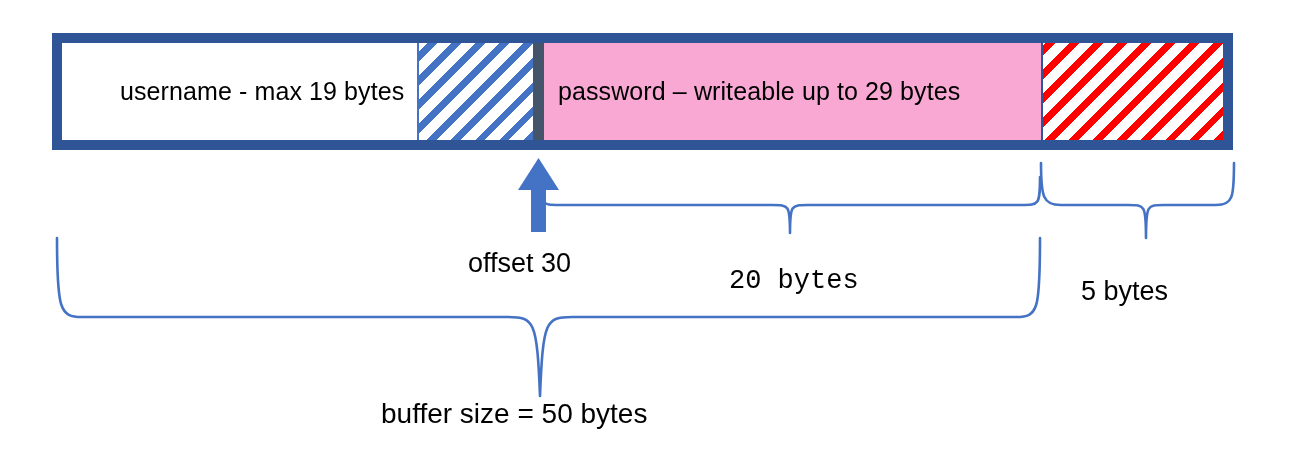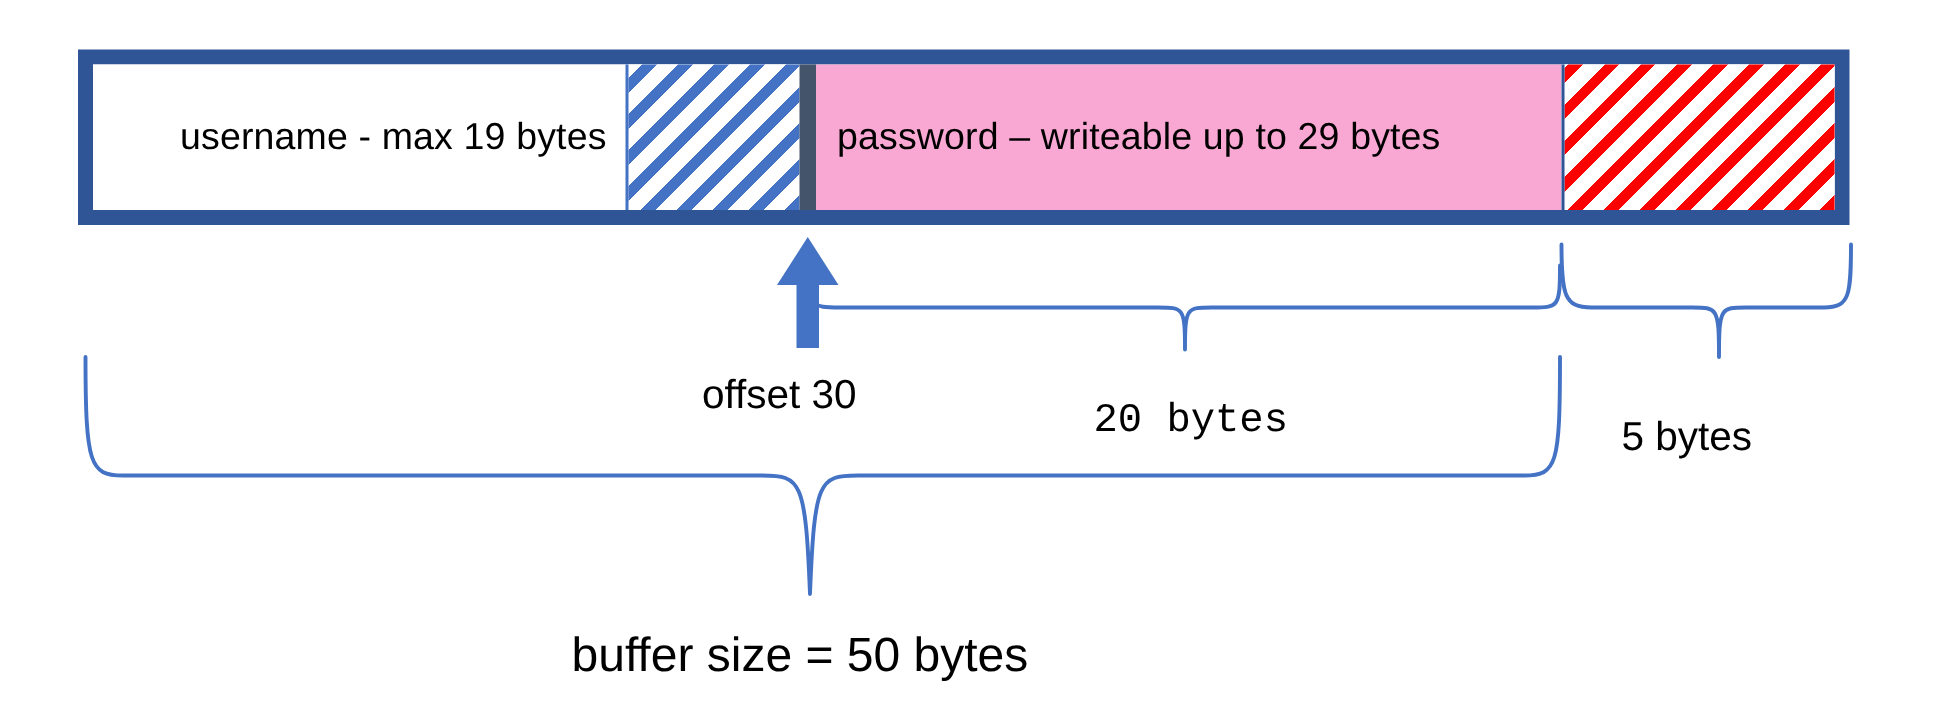--- a/index.html
+++ b/index.html
@@ -114,21 +114,21 @@
   .callout {
     position: absolute;
     white-space: nowrap;
     color: #000000;
     font-size: 27px;
     line-height: 1;
   }
   .callout-offset   { left: 468px; top: 250px; }
   .callout-20bytes  { left: 729px; top: 268px; font-family: Liberation Mono, monospace; }
   .callout-9bytes   { left: 1081px; top: 278px; }
-  .callout-buffer   { left: 381px; top: 420px; font-size: 32px; }
+  .callout-buffer   { left: 381px; top: 400px; font-size: 28px; }
 </style>
 </head>
 <body>
 
 <div id="canvas">
 
   <div class="buffer-box">
 
     <div class="seg seg-username">
       <span class="seg-label">username - max 19 bytes</span>

